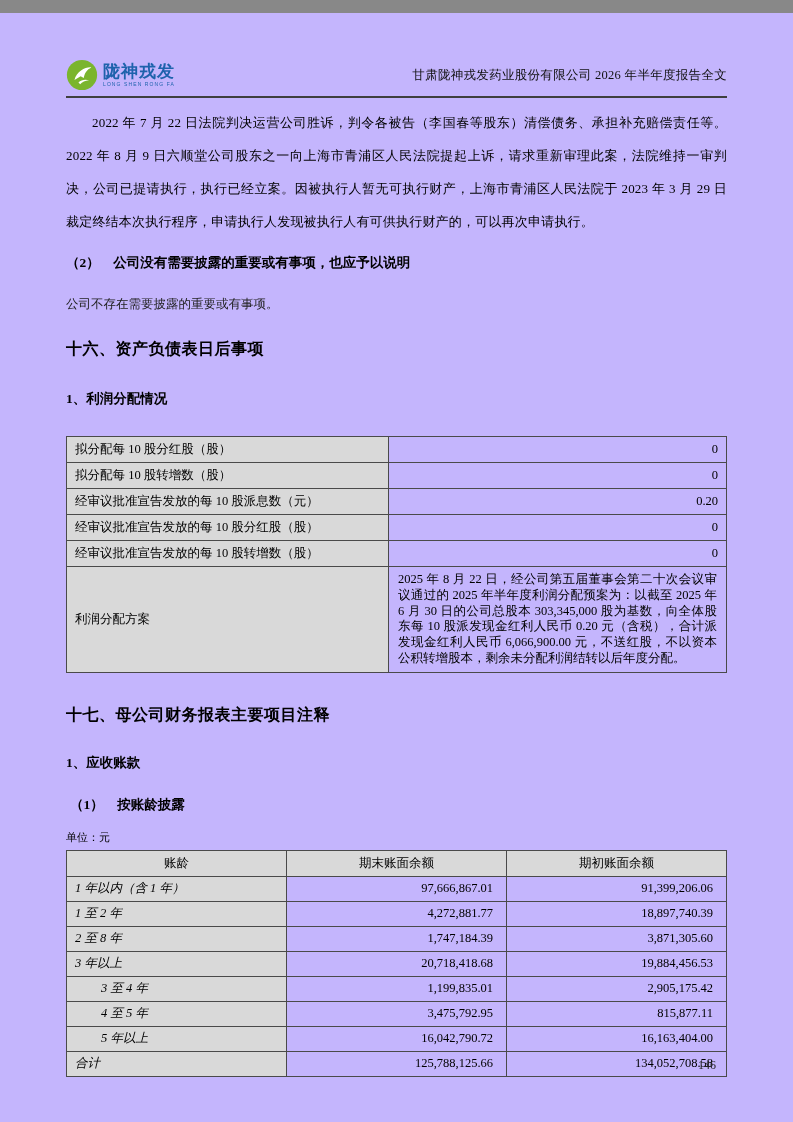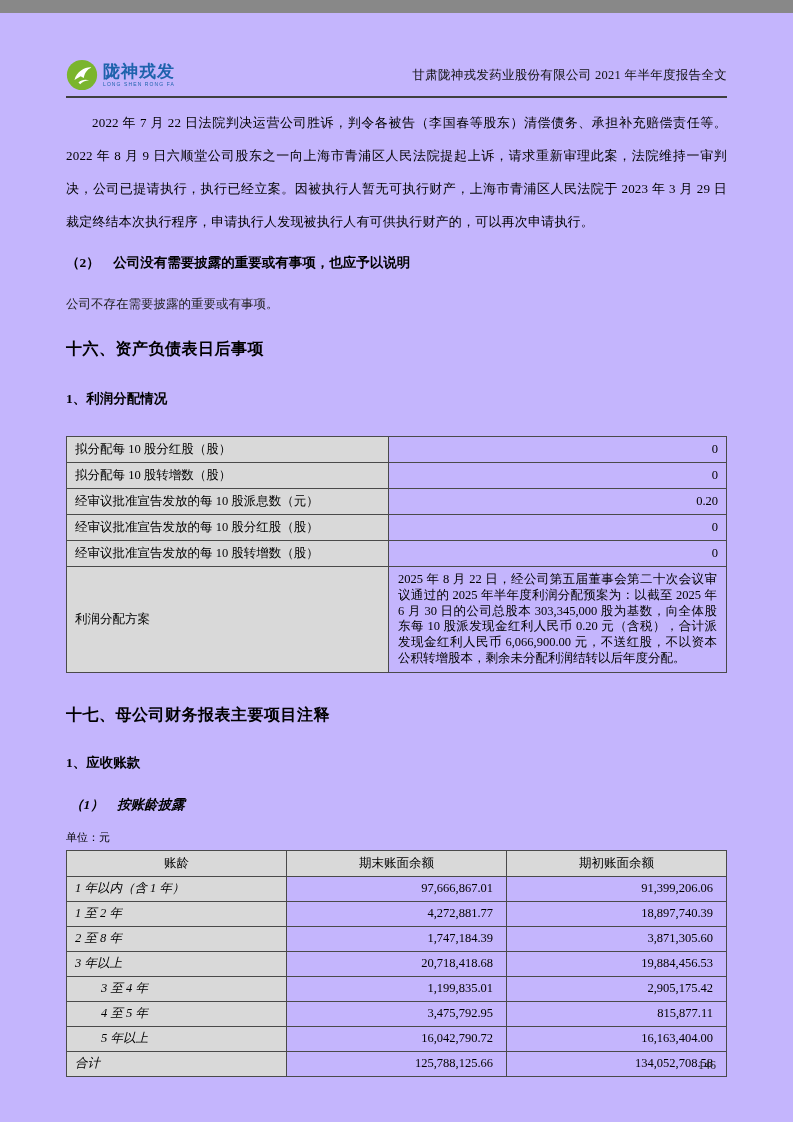--- a/index.html
+++ b/index.html
@@ -22,21 +22,21 @@
     font-family:"Liberation Sans","DejaVu Sans",sans-serif;}
   .doc-title{font-size:12.5px;color:#111;letter-spacing:.3px;}
 
   
   .para{margin:8px 0 0 0;font-size:13px;line-height:33px;text-align:justify;
     text-indent:2em;letter-spacing:.2px;}
   .h2{font-size:13.5px;font-weight:bold;margin:16px 0 0 0;}
   .note{font-size:12.5px;margin:24px 0 0 0;color:#222;}
   .h1{font-size:16px;font-weight:bold;margin:26px 0 0 0;letter-spacing:.5px;}
   .h2b{font-size:13.5px;font-weight:bold;margin:30px 0 0 0;}
-  .h3{font-size:13.5px;font-weight:bold;margin:24px 0 0 0;padding-left:4px;font-style:italic;}
+  .h3{font-size:13.5px;font-weight:bold;margin:24px 0 0 0;padding-left:4px;}
   .unit{font-size:11px;text-align:left;margin:16px 0 5px 0;}
 
   
   table{width:100%;border-collapse:collapse;font-size:12.5px;}
   td,th{border:1px solid #4a4a4a;vertical-align:middle;}
 
   .dividend-table{margin-top:28px;}
   .dividend-table td{padding:4px 8px;line-height:17px;}
   .dividend-table td:first-child{background:#d9d9d9;width:48.8%;text-align:left;}
   .dividend-table td:last-child{text-align:right;}
@@ -66,21 +66,21 @@
             <circle cx="18" cy="18" r="17" fill="#7ab52d"></circle>
             <path d="M9.5 23.5 C12 13.5 23 8.5 28.5 9.5 C23.5 12 21 15.5 20 21.5 L16.5 19.5 Z" fill="#ffffff"></path>
             <path d="M14 26.5 C17 23.5 21.5 22.5 26 24 C21.5 24.5 18 26 16 28.5 Z" fill="#ffffff"></path>
           </svg>
         </span>
         <span class="brand-text">
           <span class="brand-cn">陇神戎发</span>
           <span class="brand-en">LONG SHEN RONG FA</span>
         </span>
       </div>
-      <div class="doc-title">甘肃陇神戎发药业股份有限公司 2021 年半年度报告全文</div>
+      <div class="doc-title">甘肃陇神戎发药业股份有限公司 2026 年半年度报告全文</div>
     </div>
 
     <p class="para">2022 年 7 月 22 日法院判决运营公司胜诉，判令各被告（李国春等股东）清偿债务、承担补充赔偿责任等。2022 年 8 月 9 日六顺堂公司股东之一向上海市青浦区人民法院提起上诉，请求重新审理此案，法院维持一审判决，公司已提请执行，执行已经立案。因被执行人暂无可执行财产，上海市青浦区人民法院于 2023 年 3 月 29 日裁定终结本次执行程序，申请执行人发现被执行人有可供执行财产的，可以再次申请执行。</p>
 
     <div class="h2">（2）　公司没有需要披露的重要或有事项，也应予以说明</div>
     <p class="note">公司不存在需要披露的重要或有事项。</p>
 
     <div class="h1">十六、资产负债表日后事项</div>
     <div class="h2b">1、利润分配情况</div>
 

